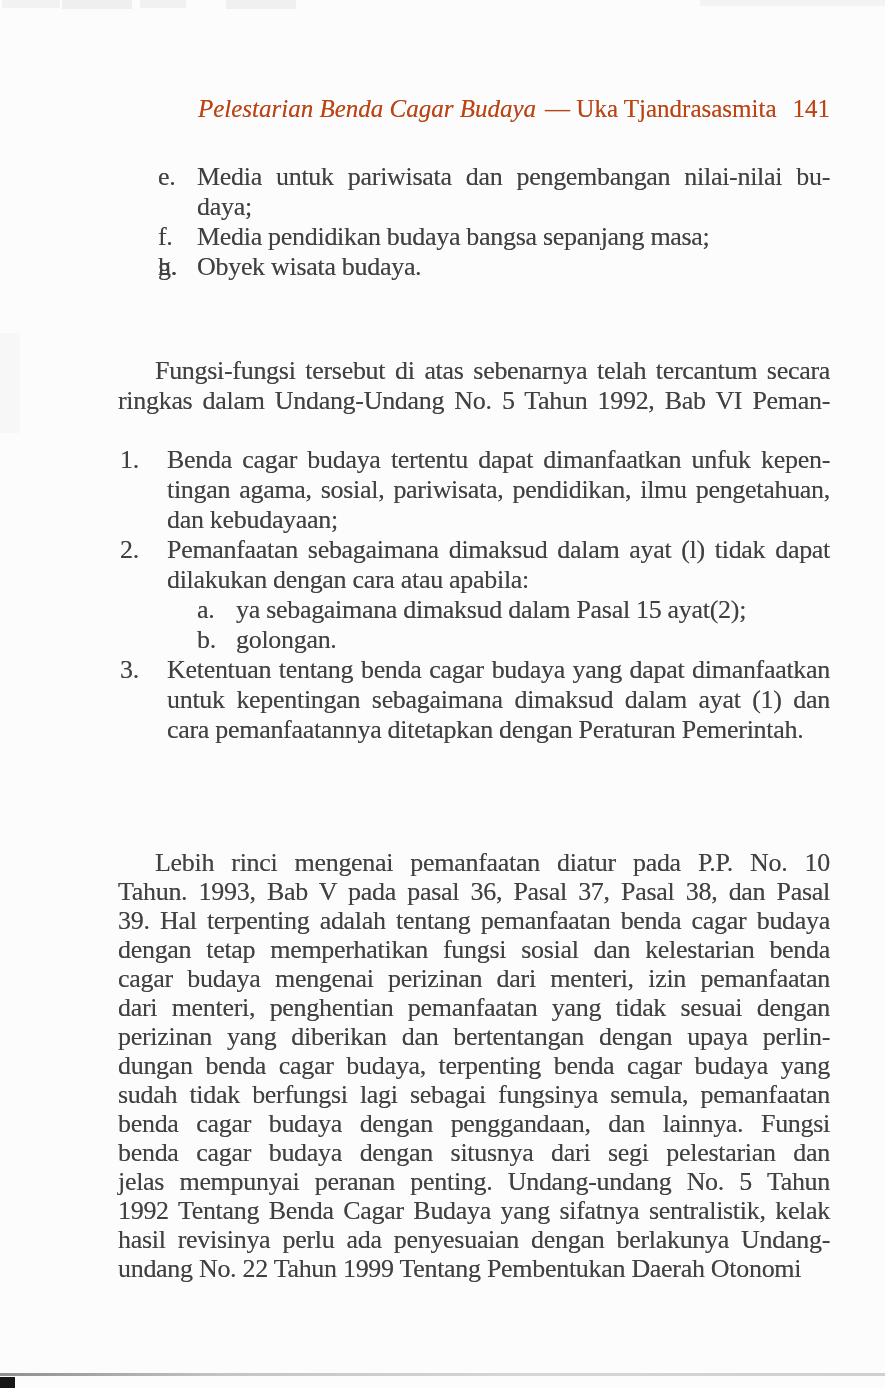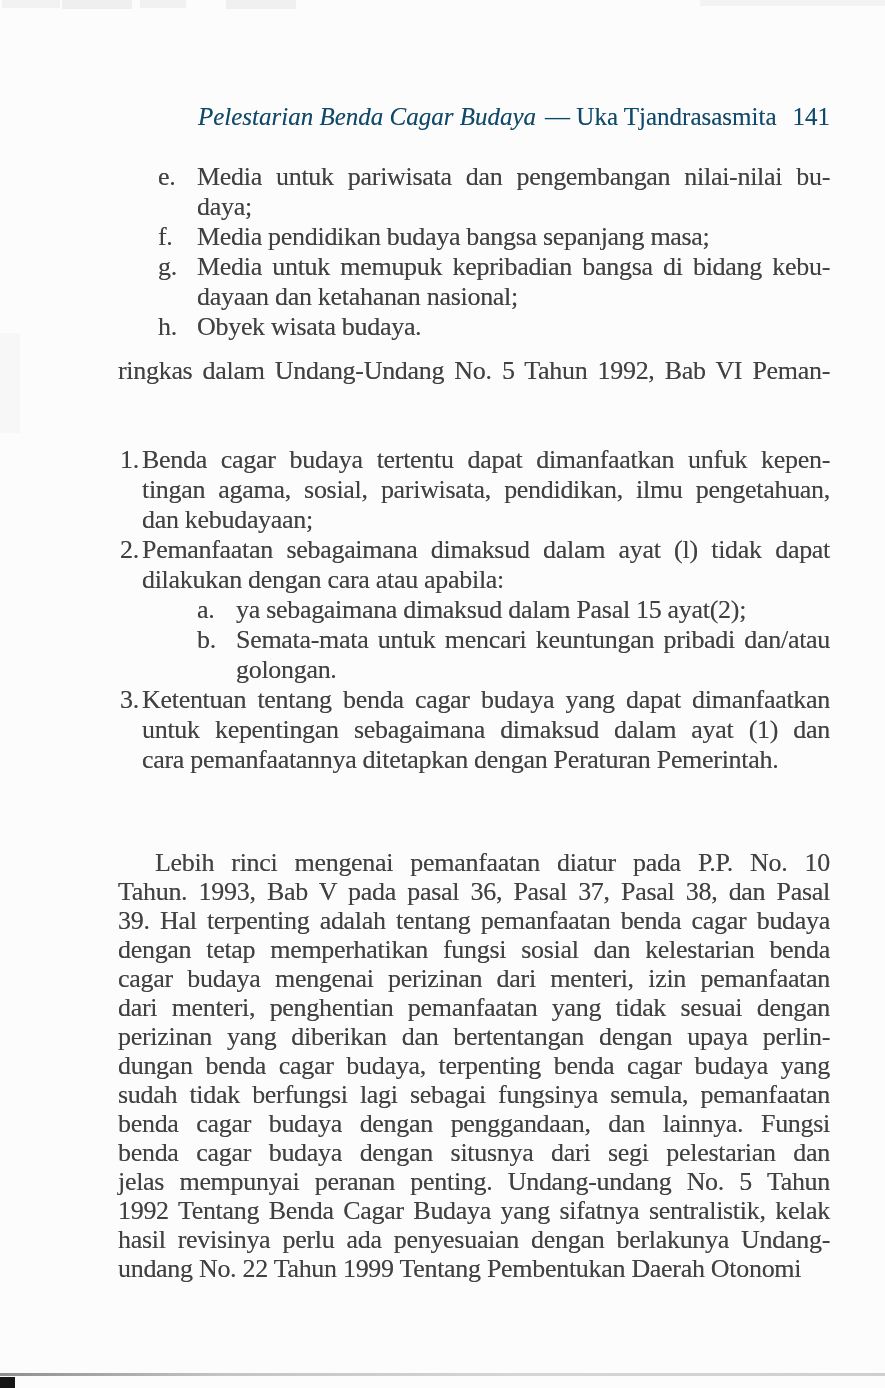--- a/index.html
+++ b/index.html
@@ -15,24 +15,24 @@
   .line{text-align:justify;text-align-last:justify;}
   .line.last{text-align:right;text-align-last:left;}
   .line.indent{text-indent:37px;}
   .li{position:relative;}
   .li .marker{position:absolute;top:0;}
   
   .li.lettered .marker{left:40px;}
   .li.lettered .li-text{margin-left:79px;}
   
   .li.numbered .marker{left:2px;}
-  .li.numbered .li-text{margin-left:24px;}
+  .li.numbered .li-text{margin-left:49px;}
   .header-line{
-    position:absolute;left:118px;width:712px;top:102px;
-    font-size:25px;line-height:30px;text-align:right;color:#0c4a6e;
+    position:absolute;left:118px;width:712px;top:94px;
+    font-size:25px;line-height:30px;text-align:right;color:#c2410c;
     text-shadow:0 0 0.6px rgba(70,70,70,.5);
   }
   .header-line .title-it{font-style:italic;}
   .header-line .author{margin-left:9px;}
   .header-line .pagenum{margin-left:16px;}
   
   .artifact{position:absolute;}
   .sm1{left:2px;top:0;width:58px;height:8px;background:#f2f2f2;}
   .sm2{left:62px;top:0;width:70px;height:9px;background:#efefef;}
   .sm3{left:140px;top:0;width:46px;height:8px;background:#f1f1f1;}
@@ -70,34 +70,31 @@
       </div>
     </div>
     <div class="li lettered">
       <span class="marker">f.</span>
       <div class="li-text">
         <div class="line last">Media pendidikan budaya bangsa sepanjang masa;</div>
       </div>
     </div>
     <div class="li lettered">
       <span class="marker">g.</span>
-      <div class="li-text">
-        <div class="line">Media untuk memupuk kepribadian bangsa di bidang kebu-</div>
-        <div class="line last">dayaan dan ketahanan nasional;</div>
-      </div>
     </div>
     <div class="li lettered">
       <span class="marker">h.</span>
       <div class="li-text">
         <div class="line last">Obyek wisata budaya.</div>
       </div>
     </div>
   </div>
 
   <div class="block" style="top:356px;">
+    <div class="line indent">Fungsi-fungsi tersebut di atas sebenarnya telah tercantum secara</div>
     <div class="line">ringkas dalam Undang-Undang No. 5 Tahun 1992, Bab VI Peman-</div>
   </div>
 
   <div class="block" style="top:445px;">
     <div class="li numbered">
       <span class="marker">1.</span>
       <div class="li-text">
         <div class="line">Benda cagar budaya tertentu dapat dimanfaatkan unfuk kepen-</div>
         <div class="line">tingan agama, sosial, pariwisata, pendidikan, ilmu pengetahuan,</div>
         <div class="line last">dan kebudayaan;</div>
@@ -113,21 +110,20 @@
     <div style="margin-left:39px;">
       <div class="li lettered">
         <span class="marker">a.</span>
         <div class="li-text">
           <div class="line last">ya sebagaimana dimaksud dalam Pasal 15 ayat(2);</div>
         </div>
       </div>
       <div class="li lettered">
         <span class="marker">b.</span>
         <div class="li-text">
-          <div class="line">Semata-mata untuk mencari keuntungan pribadi dan/atau</div>
           <div class="line last">golongan.</div>
         </div>
       </div>
     </div>
     <div class="li numbered">
       <span class="marker">3.</span>
       <div class="li-text">
         <div class="line">Ketentuan tentang benda cagar budaya yang dapat dimanfaatkan</div>
         <div class="line">untuk kepentingan sebagaimana dimaksud dalam ayat (1) dan</div>
         <div class="line last">cara pemanfaatannya ditetapkan dengan Peraturan Pemerintah.</div>

